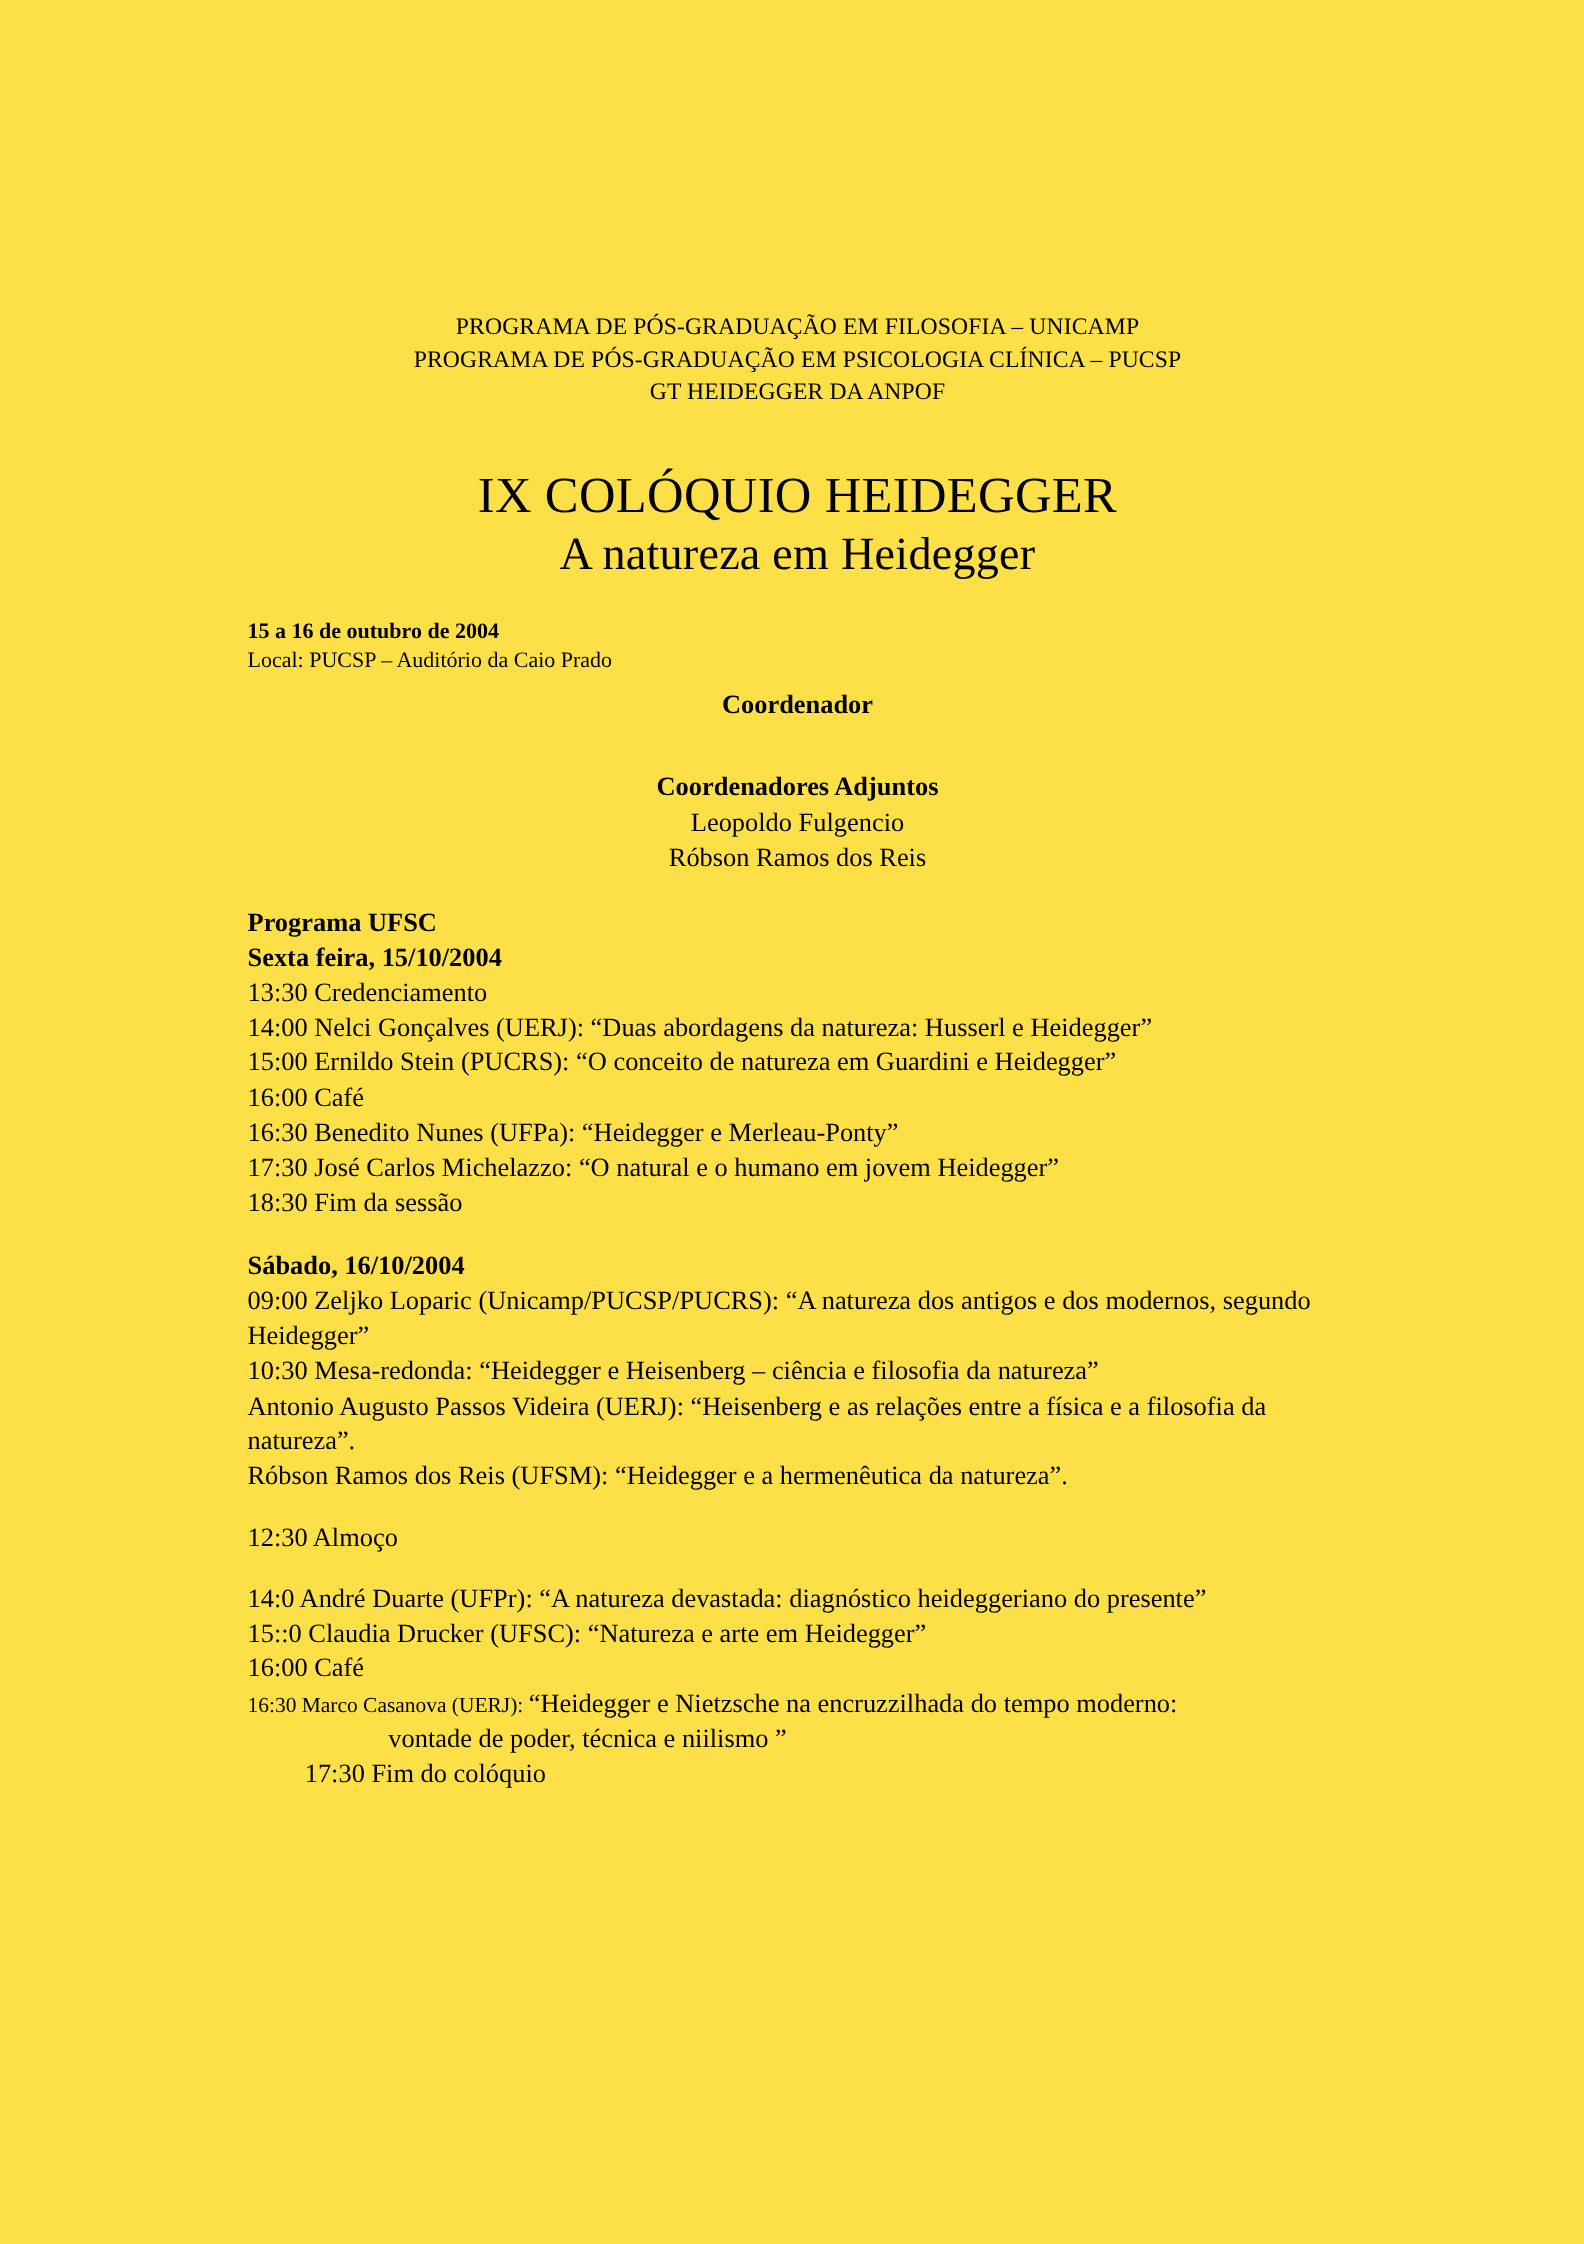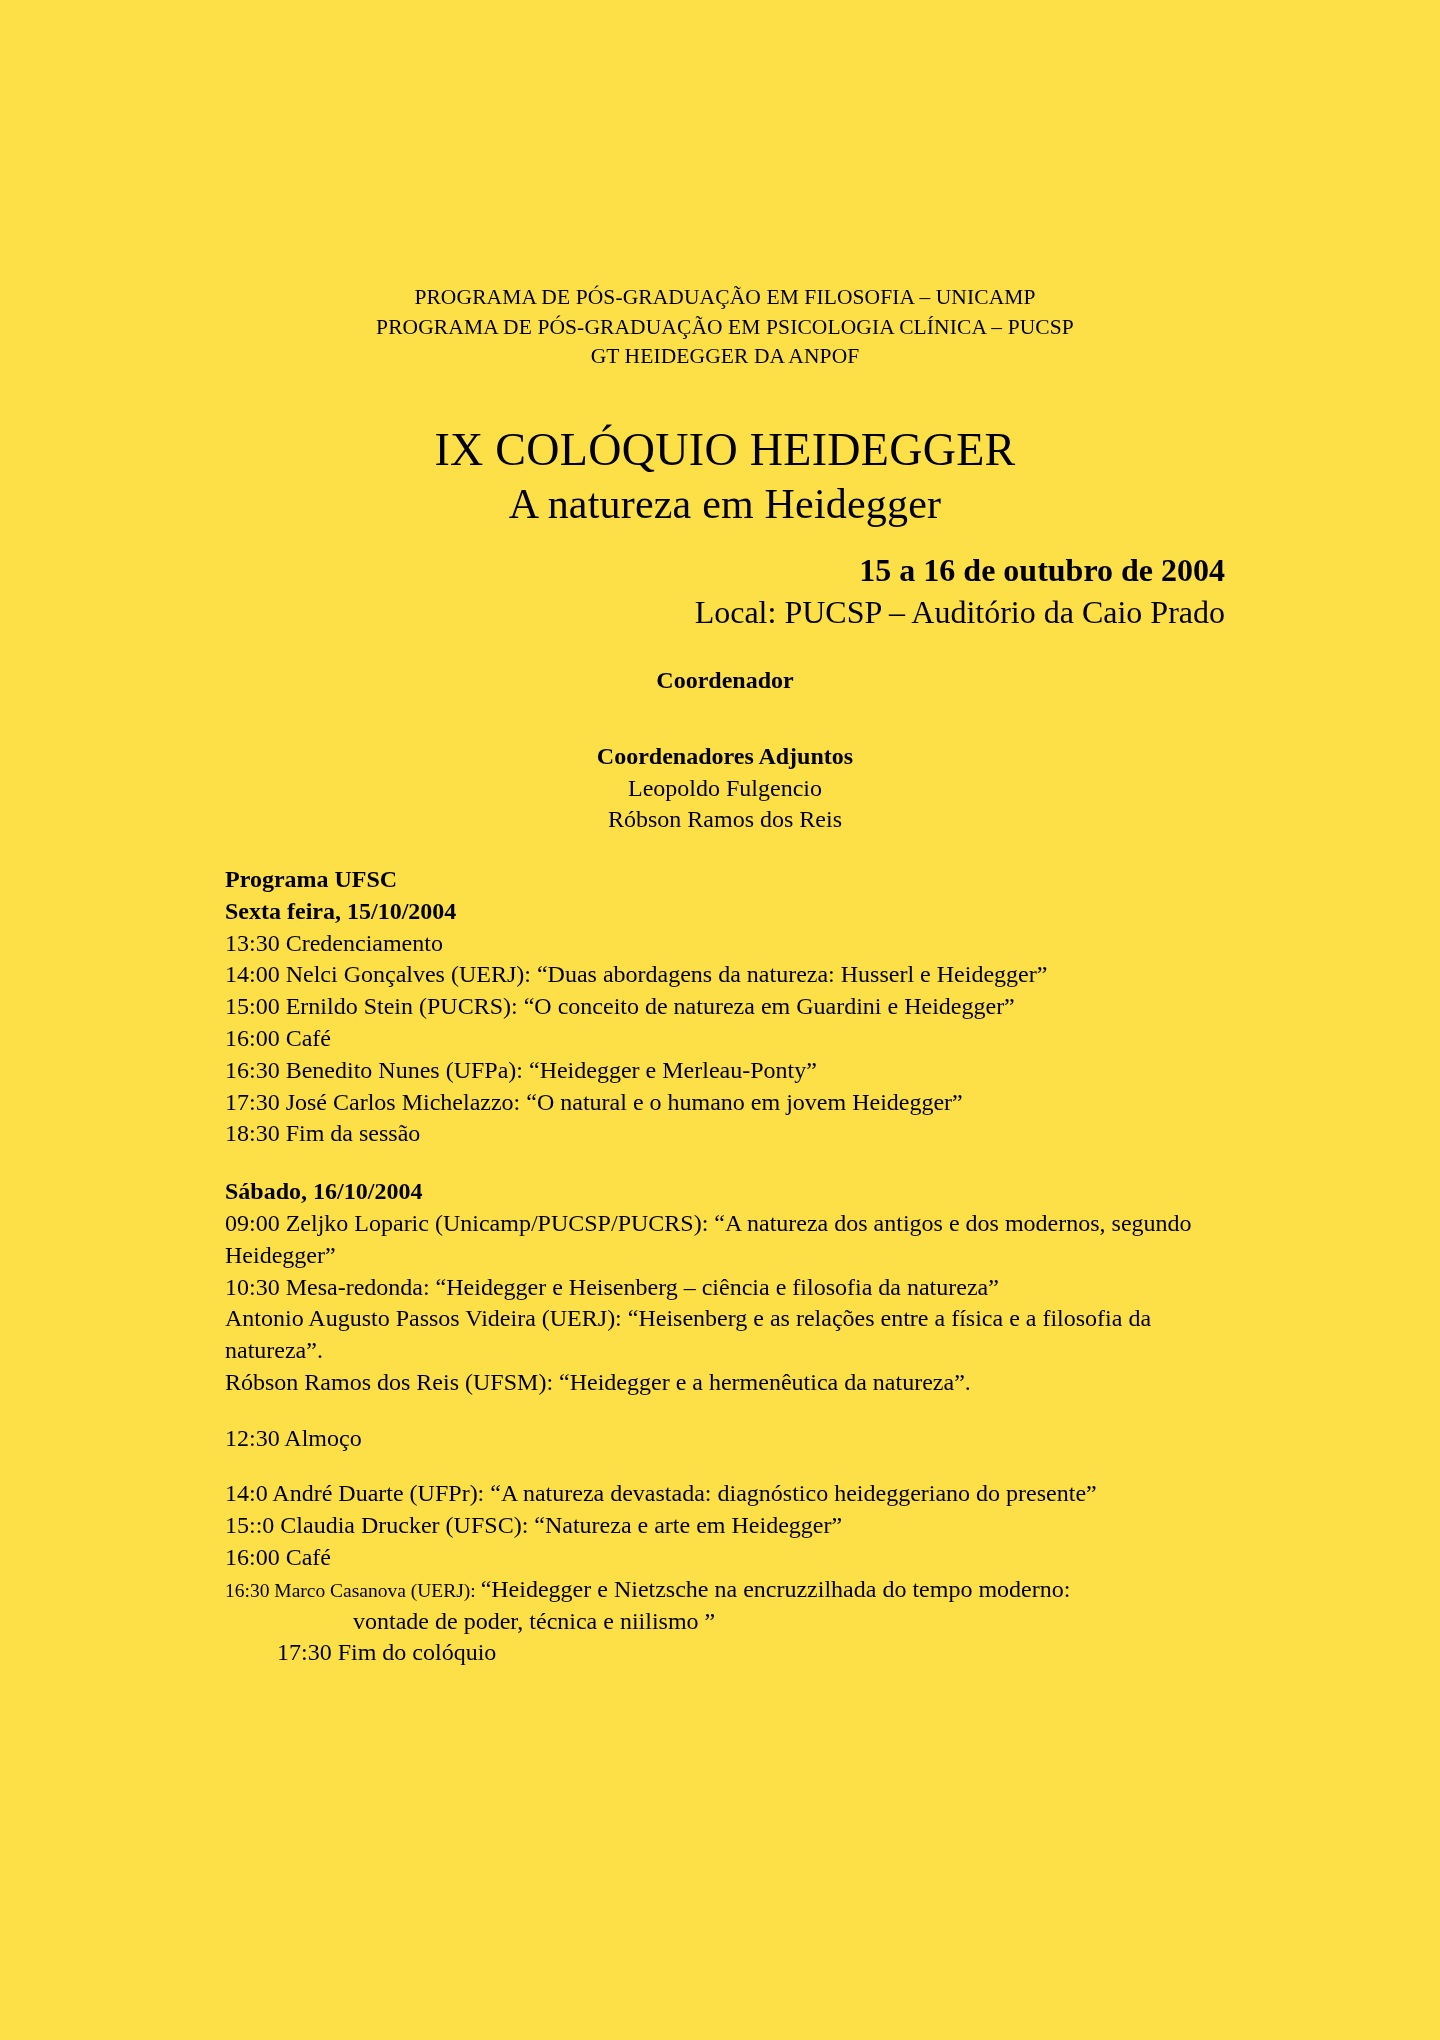--- a/index.html
+++ b/index.html
@@ -50,35 +50,35 @@
   }
   .sub-title {
     font-size: 42px;
     line-height: 1.15;
     margin-top: 5px;
     letter-spacing: 0.2px;
   }
 
   
   .meta-block {
-    text-align: right;
-    margin-top: 20px;
-    font-size: 32px;
+    text-align: left;
+    margin-top: 32px;
+    font-size: 20px;
     line-height: 1.32;
   }
   .meta-block .bold { font-weight: bold; }
 
   .role-block {
     text-align: center;
     font-size: 24px;
     line-height: 1.32;
   }
   .role-block .role-title {
     font-weight: bold;
-    margin-top: 32px;
+    margin-top: 12px;
   }
   .role-block .role-name {
     margin-top: 21px;
   }
   .role-block .role-name.tight {
     margin-top: 0;
   }
   .role-block .role-title.adj {
     margin-top: 44px;
   }

